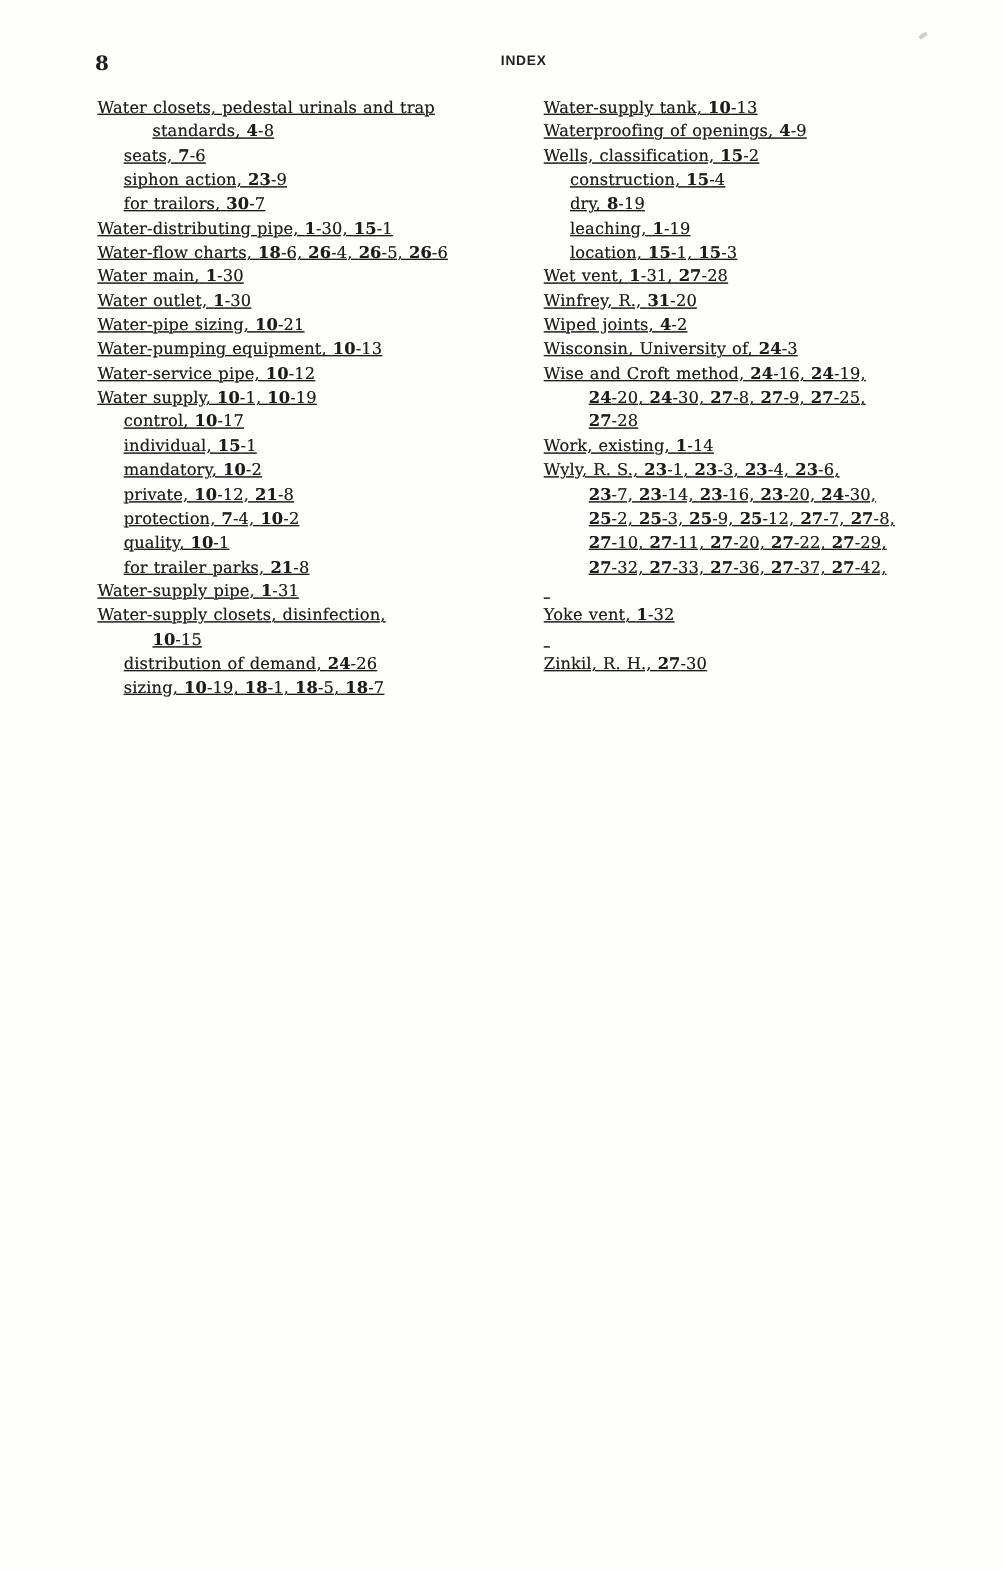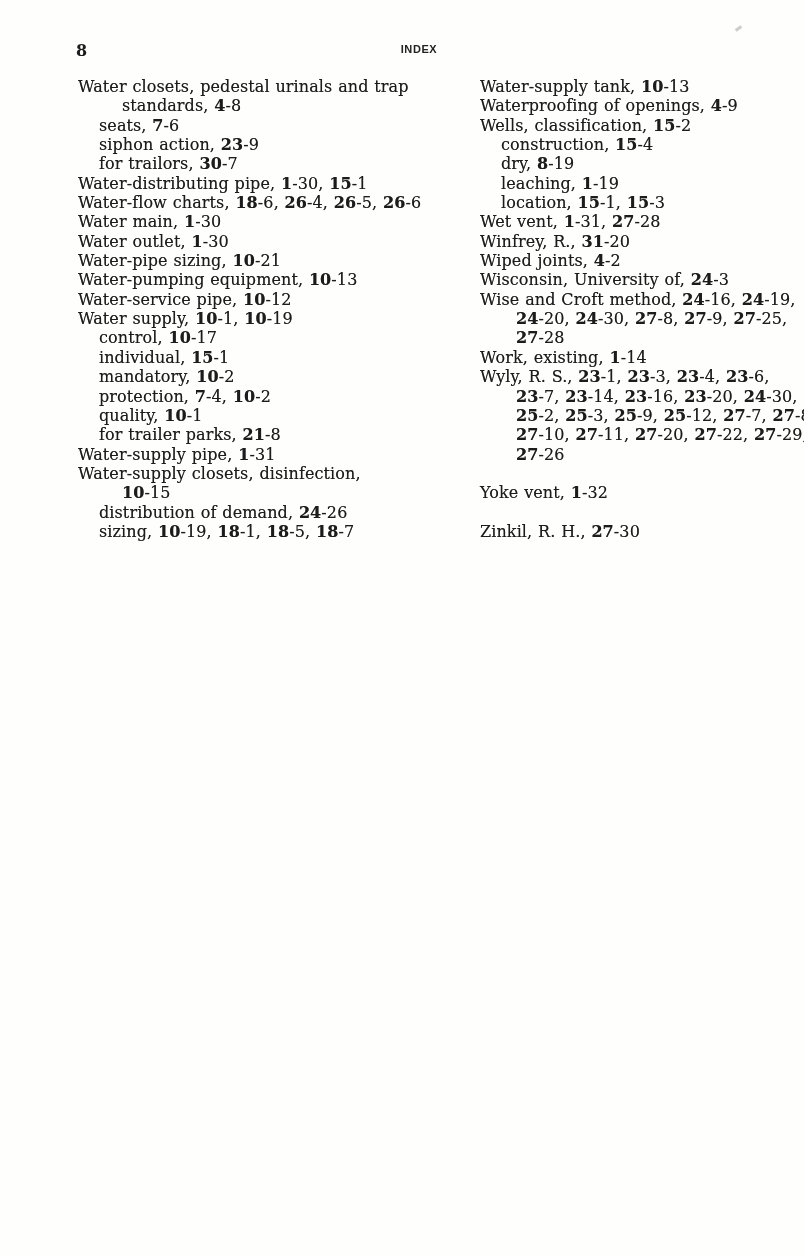--- a/index.html
+++ b/index.html
@@ -51,29 +51,29 @@
     top: 77px;
     right: 34px;
     display: flex;
   }
   .col-left {
     flex: none;
     width: 357px;
   }
   .col-right {
     flex: 1;
-    margin-left: 45px;
   }
   .line {
-    font-size: 16px;
+    font-size: 13px;
     line-height: 19.35px;
     letter-spacing: 0.1px;
     word-spacing: 0.6px;
     white-space: nowrap;
     text-shadow: 0 0 0.5px rgba(28, 28, 28, 0.55);
+    text-decoration: underline;
   }
   .line b {
     font-weight: bold;
   }
   .indent-1 { padding-left: 21px; }
   .indent-2 { padding-left: 44px; }
   .col-right .indent-2 { padding-left: 36px; }
   .blank { min-height: 19.35px; }
 </style>
 </head>
@@ -97,20 +97,21 @@
         <div class="line indent-0">Water-flow charts, <b>18</b>-6, <b>26</b>-4, <b>26</b>-5, <b>26</b>-6</div>
         <div class="line indent-0">Water main, <b>1</b>-30</div>
         <div class="line indent-0">Water outlet, <b>1</b>-30</div>
         <div class="line indent-0">Water-pipe sizing, <b>10</b>-21</div>
         <div class="line indent-0">Water-pumping equipment, <b>10</b>-13</div>
         <div class="line indent-0">Water-service pipe, <b>10</b>-12</div>
         <div class="line indent-0">Water supply, <b>10</b>-1, <b>10</b>-19</div>
         <div class="line indent-1">control, <b>10</b>-17</div>
         <div class="line indent-1">individual, <b>15</b>-1</div>
         <div class="line indent-1">mandatory, <b>10</b>-2</div>
+        <div class="line indent-1">private, <b>10</b>-12, <b>21</b>-8</div>
         <div class="line indent-1">protection, <b>7</b>-4, <b>10</b>-2</div>
         <div class="line indent-1">quality, <b>10</b>-1</div>
         <div class="line indent-1">for trailer parks, <b>21</b>-8</div>
         <div class="line indent-0">Water-supply pipe, <b>1</b>-31</div>
         <div class="line indent-0">Water-supply closets, disinfection,</div>
         <div class="line indent-2"><b>10</b>-15</div>
         <div class="line indent-1">distribution of demand, <b>24</b>-26</div>
         <div class="line indent-1">sizing, <b>10</b>-19, <b>18</b>-1, <b>18</b>-5, <b>18</b>-7</div>
       </div>
     <div class="col-right" id="col-right">
@@ -126,20 +127,20 @@
         <div class="line indent-0">Wiped joints, <b>4</b>-2</div>
         <div class="line indent-0">Wisconsin, University of, <b>24</b>-3</div>
         <div class="line indent-0">Wise and Croft method, <b>24</b>-16, <b>24</b>-19,</div>
         <div class="line indent-2"><b>24</b>-20, <b>24</b>-30, <b>27</b>-8, <b>27</b>-9, <b>27</b>-25,</div>
         <div class="line indent-2"><b>27</b>-28</div>
         <div class="line indent-0">Work, existing, <b>1</b>-14</div>
         <div class="line indent-0">Wyly, R. S., <b>23</b>-1, <b>23</b>-3, <b>23</b>-4, <b>23</b>-6,</div>
         <div class="line indent-2"><b>23</b>-7, <b>23</b>-14, <b>23</b>-16, <b>23</b>-20, <b>24</b>-30,</div>
         <div class="line indent-2"><b>25</b>-2, <b>25</b>-3, <b>25</b>-9, <b>25</b>-12, <b>27</b>-7, <b>27</b>-8,</div>
         <div class="line indent-2"><b>27</b>-10, <b>27</b>-11, <b>27</b>-20, <b>27</b>-22, <b>27</b>-29,</div>
-        <div class="line indent-2"><b>27</b>-26</div>
+        <div class="line indent-2"><b>27</b>-32, <b>27</b>-33, <b>27</b>-36, <b>27</b>-37, <b>27</b>-42,</div>
         <div class="line indent-0 blank">&nbsp;</div>
         <div class="line indent-0">Yoke vent, <b>1</b>-32</div>
         <div class="line indent-0 blank">&nbsp;</div>
         <div class="line indent-0">Zinkil, R. H., <b>27</b>-30</div>
       </div>
   </main>
 </div>
 
 </body></html>

